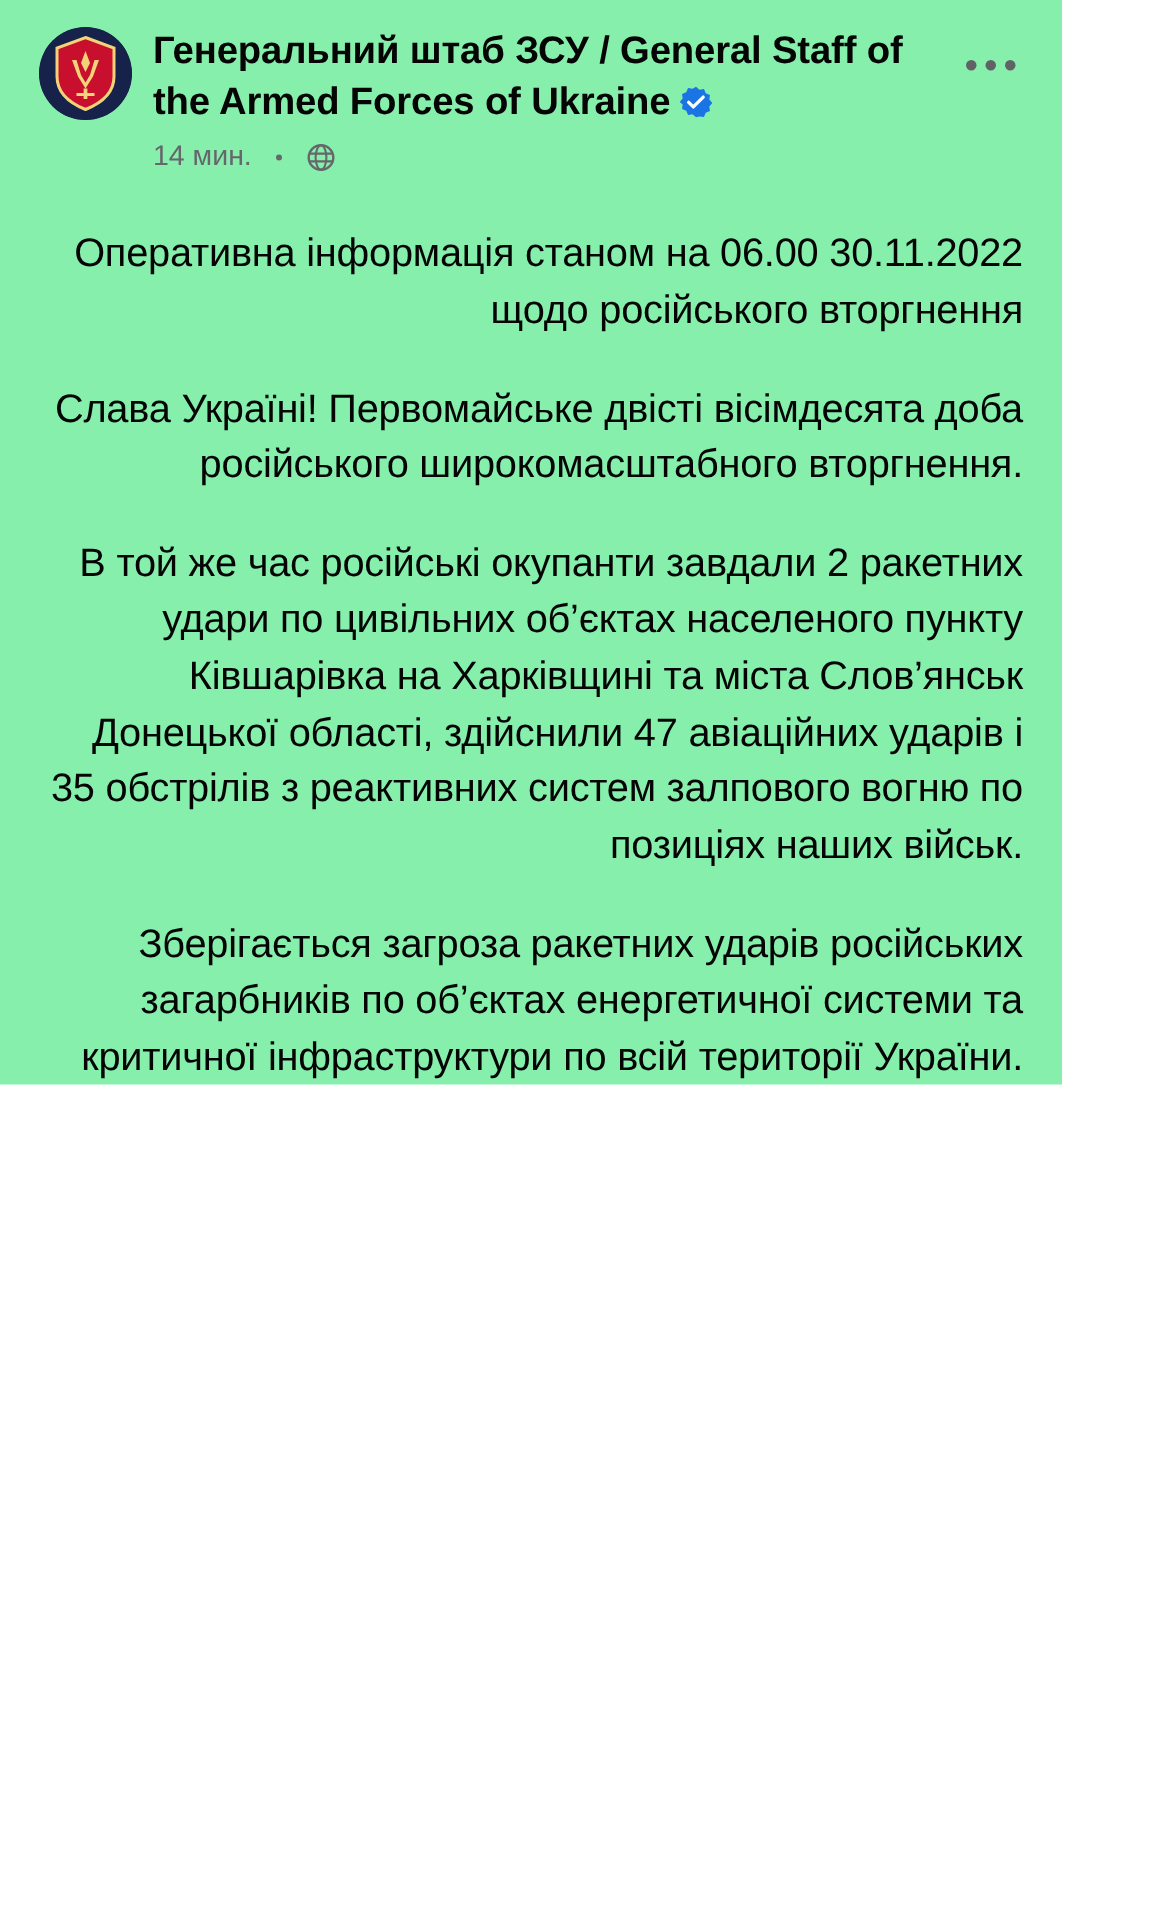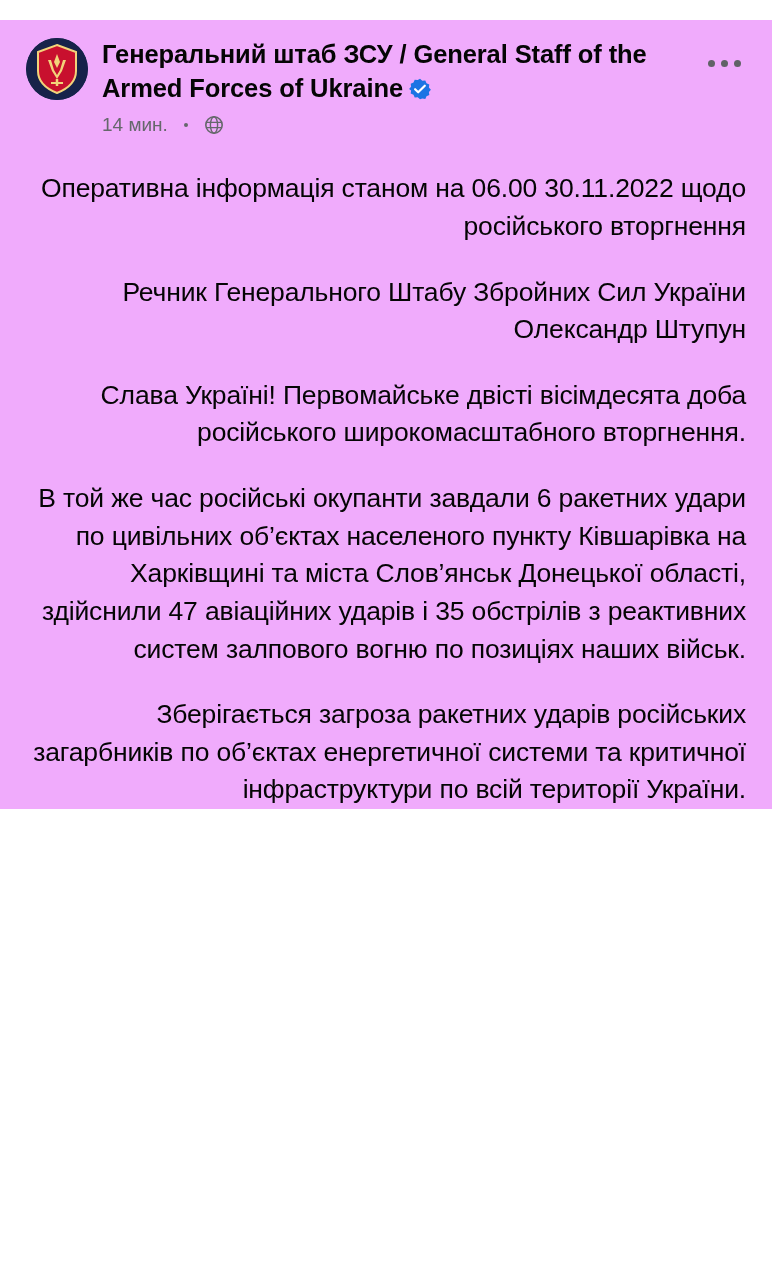--- a/index.html
+++ b/index.html
@@ -9,25 +9,24 @@
   }
   body {
     width: 772px;
     min-height: 1280px;
     font-family: "Liberation Sans", sans-serif;
     color: #050505;
     -webkit-font-smoothing: antialiased;
   }
 
   .post {
-    width: 772px;
+    width: 708px;
     box-sizing: border-box;
     padding: 18px 26px 0 26px;
-    background: #f0abfc;
-    margin-top: 20px;
+    background: #86efac;
   }
 
   
   .post-header {
     display: flex;
     align-items: flex-start;
     gap: 14px;
     position: relative;
   }
 
@@ -169,19 +168,18 @@
 
     <div class="more-menu">
       <i></i>
       <i></i>
       <i></i>
     </div>
   </div>
 
   <div class="post-body">
     <p>Оперативна інформація станом на 06.00 30.11.2022 щодо російського вторгнення</p>
-    <p>Речник Генерального Штабу Збройних Сил України Олександр Штупун</p>
     <p>Слава Україні! Первомайське двісті вісімдесята доба російського широкомасштабного вторгнення.</p>
-    <p>В той же час російські окупанти завдали 6 ракетних удари по цивільних об’єктах населеного пункту Ківшарівка на Харківщині та міста Слов’янськ Донецької області, здійснили 47 авіаційних ударів і 35 обстрілів з реактивних систем залпового вогню по позиціях наших військ.</p>
+    <p>В той же час російські окупанти завдали 2 ракетних удари по цивільних об’єктах населеного пункту Ківшарівка на Харківщині та міста Слов’янськ Донецької області, здійснили 47 авіаційних ударів і 35 обстрілів з реактивних систем залпового вогню по позиціях наших військ.</p>
     <p>Зберігається загроза ракетних ударів російських загарбників по об’єктах енергетичної системи та критичної інфраструктури по всій території України.</p>
   </div>
 
 </div>
 
 </body></html>

